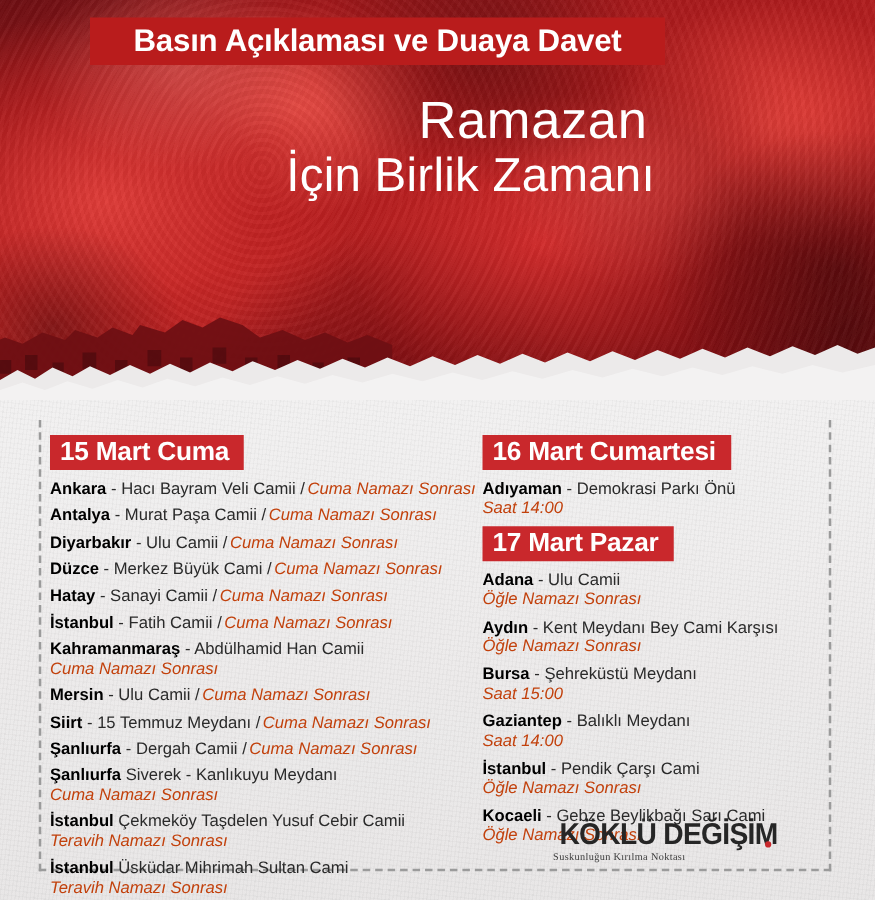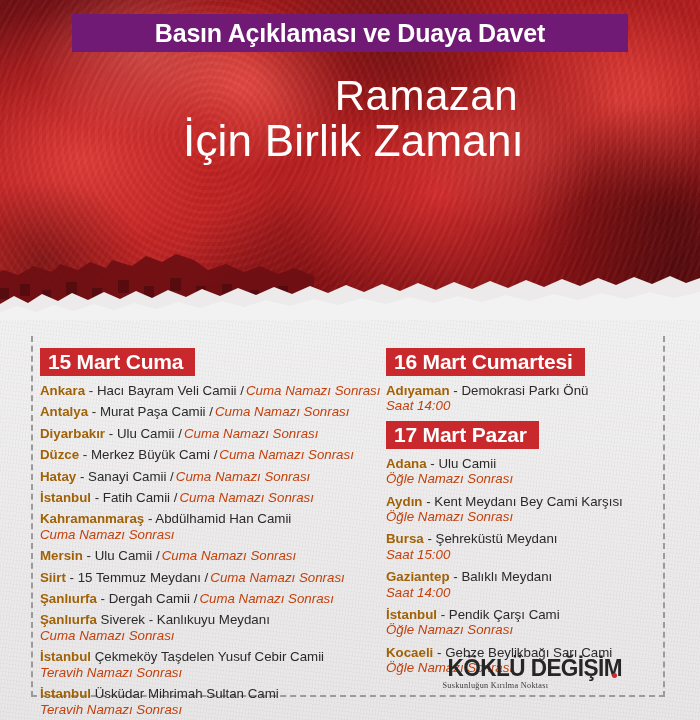--- a/index.html
+++ b/index.html
@@ -72,22 +72,22 @@
     left: 0; bottom: -2px;
     width: 700px; height: 64px;
     pointer-events: none;
   }
   .torn svg { display: block; width: 100%; height: 100%; }
 
   
   .banner {
     position: absolute;
     left: 72px; top: 14px;
-    width: 556px; height: 38px;
-    background: #701a75;
+    width: 460px; height: 38px;
+    background: #b91c1c;
     display: flex; align-items: center; justify-content: center;
     z-index: 6;
   }
   .banner-text {
     color: #ffffff;
     font-family: "Liberation Sans", sans-serif;
     font-weight: 700;
     font-size: 25px;
     letter-spacing: -0.2px;
     white-space: nowrap;
@@ -120,21 +120,21 @@
     font-size: 128px;
     line-height: 104px;
     letter-spacing: -1px;
     margin-top: -14px;
   }
   .t-icin {
     display: block;
     color: #fff;
     font-family: "Liberation Sans", sans-serif;
     font-weight: 400;
-    font-size: 44px;
+    font-size: 38px;
     line-height: 42px;
     letter-spacing: 0.2px;
     margin-top: 2px;
   }
 
   
   .paper {
     position: absolute;
     left: 0; top: 320px;
     width: 700px; height: 400px;
@@ -187,21 +187,21 @@
 
   .entry {
     font-family: "Liberation Sans", sans-serif;
     font-size: 13.3px;
     line-height: 15.4px;
     color: #2a2a2a;
     margin-bottom: 6px;
     white-space: nowrap;
   }
   .col-right .entry { margin-bottom: 7px; }
-  .entry .city { font-weight: 700; color: #a16207; }
+  .entry .city { font-weight: 700; color: #000000; }
   .entry .sep  { font-weight: 400; color: #2a2a2a; }
   .entry .place{ font-weight: 400; color: #2a2a2a; }
   .entry .when { font-style: italic; font-weight: 400; color: #c2410c; }
   .entry .when.inline { margin-left: 2px; }
   .entry .when.below  { display: block; }
 
   
   .logo {
     position: absolute;
     right: 72px; bottom: 30px;

